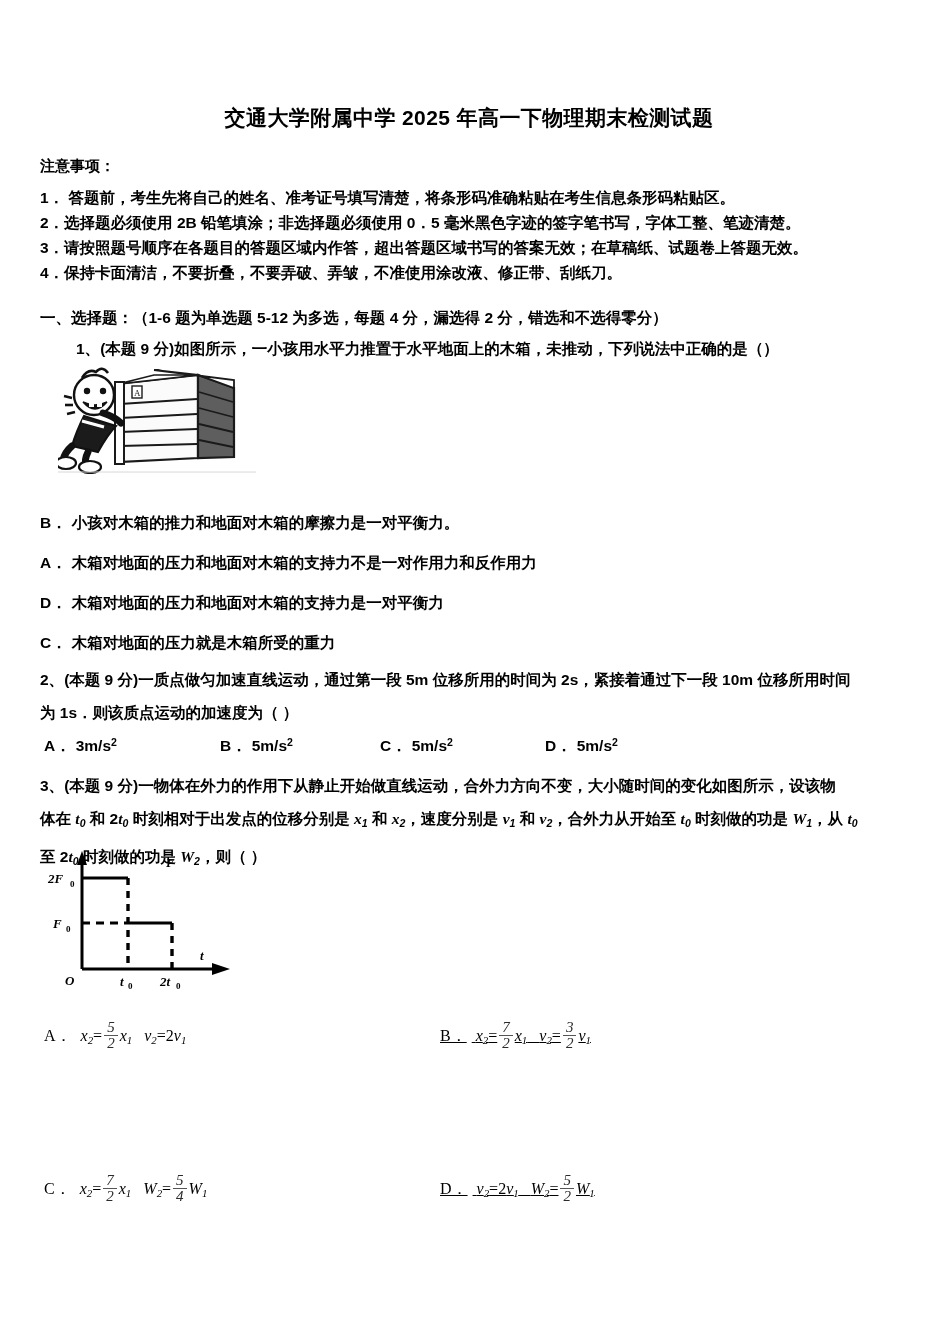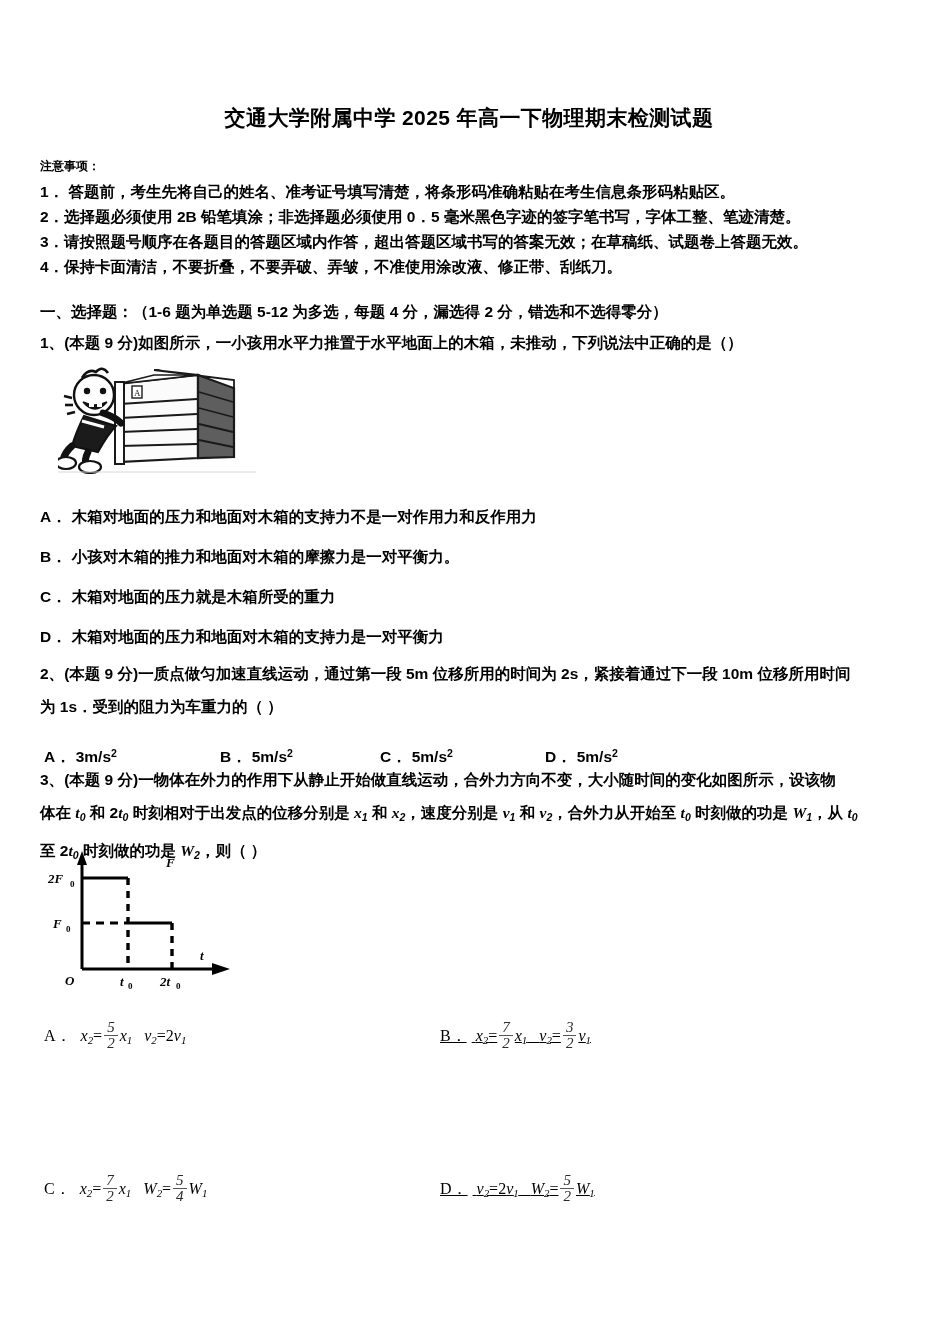--- a/index.html
+++ b/index.html
@@ -33,25 +33,25 @@
     font-size: 21px;
     letter-spacing: 0.4px;
   }
   .body-col {
     position: absolute;
     left: 40px;
     top: 155px;
     width: 878px;
   }
   .notice-head {
-    font-size: 12px;
+    font-size: 15px;
     font-weight: bold;
     font-family: "Liberation Sans", "DejaVu Sans", sans-serif;
     line-height: 22px;
-    margin-bottom: 2px;
+    margin-bottom: 8px;
   }
   .notice-line {
     font-size: 15.5px;
     font-family: "Liberation Sans", "DejaVu Sans", sans-serif;
     font-weight: bold;
     line-height: 25px;
     white-space: nowrap;
   }
   .section-head {
     font-size: 15.5px;
@@ -59,37 +59,37 @@
     font-weight: bold;
     line-height: 22px;
     margin-top: 22px;
   }
   .q-stem {
     font-size: 15.5px;
     font-family: "Liberation Sans", "DejaVu Sans", sans-serif;
     font-weight: bold;
     line-height: 33px;
   }
-  .q-stem.first { margin-top: 3px; }
+  .q-stem.first { margin-top: 3px; margin-left: 36px; }
   .opt-block { margin-top: 6px; }
   .opt-line {
     font-size: 15.5px;
     font-family: "Liberation Sans", "DejaVu Sans", sans-serif;
     font-weight: bold;
     line-height: 40px;
     white-space: nowrap;
   }
   .opt-row {
     position: relative;
     height: 40px;
     font-size: 15.5px;
     font-family: "Liberation Sans", "DejaVu Sans", sans-serif;
     font-weight: bold;
   }
-  .opt-row > .cell { position: absolute; top: 10px; white-space: nowrap; line-height: 40px; }
+  .opt-row > .cell { position: absolute; top: 0; white-space: nowrap; line-height: 27px; }
   .c1 { left: 4px; }
   .c2 { left: 180px; }
   .c3 { left: 340px; }
   .c4 { left: 505px; }
   .lbl { margin-right: 5px; }
   i.v { font-style: italic; font-family: "Liberation Serif","DejaVu Serif",serif; }
   sub { font-size: 0.68em; vertical-align: -0.28em; font-style: italic; }
   sup { font-size: 0.68em; vertical-align: 0.5em; }
 
   
@@ -151,28 +151,28 @@
     <div class="notice-line">3．请按照题号顺序在各题目的答题区域内作答，超出答题区域书写的答案无效；在草稿纸、试题卷上答题无效。</div>
     <div class="notice-line">4．保持卡面清洁，不要折叠，不要弄破、弄皱，不准使用涂改液、修正带、刮纸刀。</div>
 
     <div class="section-head">一、选择题：（1-6 题为单选题 5-12 为多选，每题 4 分，漏选得 2 分，错选和不选得零分）</div>
 
     <div class="q-stem first"><span>1、</span><span>(本题 9 分)</span><span>如图所示，一小孩用水平力推置于水平地面上的木箱，未推动，下列说法中正确的是（）</span></div>
 
     <div style="height:132px"></div>
 
     <div class="opt-block">
+      <div class="opt-line"><span class="lbl">B．</span><span>小孩对木箱的推力和地面对木箱的摩擦力是一对平衡力。</span></div>
       <div class="opt-line"><span class="lbl">A．</span><span>木箱对地面的压力和地面对木箱的支持力不是一对作用力和反作用力</span></div>
-      <div class="opt-line"><span class="lbl">B．</span><span>小孩对木箱的推力和地面对木箱的摩擦力是一对平衡力。</span></div>
+      <div class="opt-line"><span class="lbl">D．</span><span>木箱对地面的压力和地面对木箱的支持力是一对平衡力</span></div>
       <div class="opt-line"><span class="lbl">C．</span><span>木箱对地面的压力就是木箱所受的重力</span></div>
-      <div class="opt-line"><span class="lbl">D．</span><span>木箱对地面的压力和地面对木箱的支持力是一对平衡力</span></div>
     </div>
 
     <div class="q-stem"><span>2、</span><span>(本题 9 分)</span><span>一质点做匀加速直线运动，通过第一段 5m 位移所用的时间为 2s，紧接着通过下一段 10m 位移所用时间</span></div>
-    <div class="q-stem">为 1s．受到的阻力为车重力的（ ）</div>
+    <div class="q-stem">为 1s．则该质点运动的加速度为（ ）</div>
 
     <div class="opt-row">
       <span class="cell c1"><span class="lbl">A．</span><span>3m/s</span><sup>2</sup></span>
       <span class="cell c2"><span class="lbl">B．</span><span>5m/s</span><sup>2</sup></span>
       <span class="cell c3"><span class="lbl">C．</span><span>5m/s</span><sup>2</sup></span>
       <span class="cell c4"><span class="lbl">D．</span><span>5m/s</span><sup>2</sup></span>
     </div>
 
     <div class="q-stem"><span>3、</span><span>(本题 9 分)</span><span>一物体在外力的作用下从静止开始做直线运动，合外力方向不变，大小随时间的变化如图所示，设该物</span></div>
 

